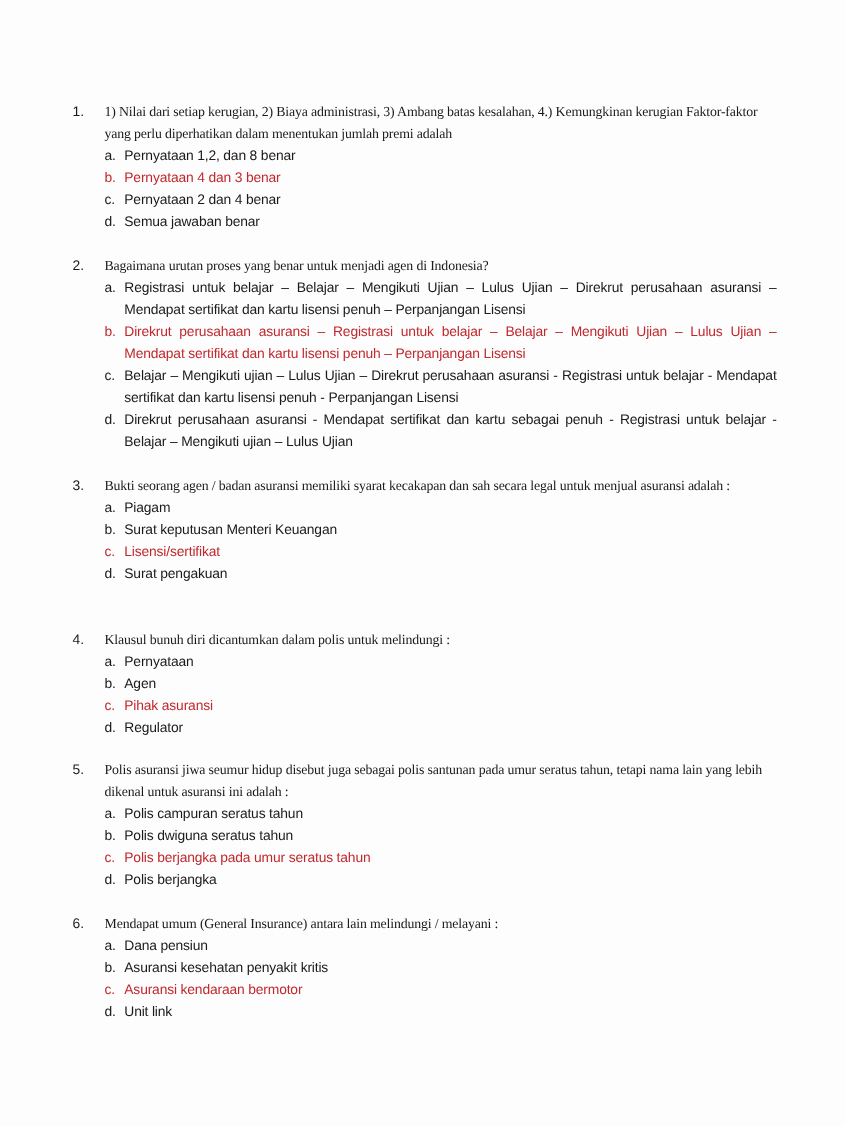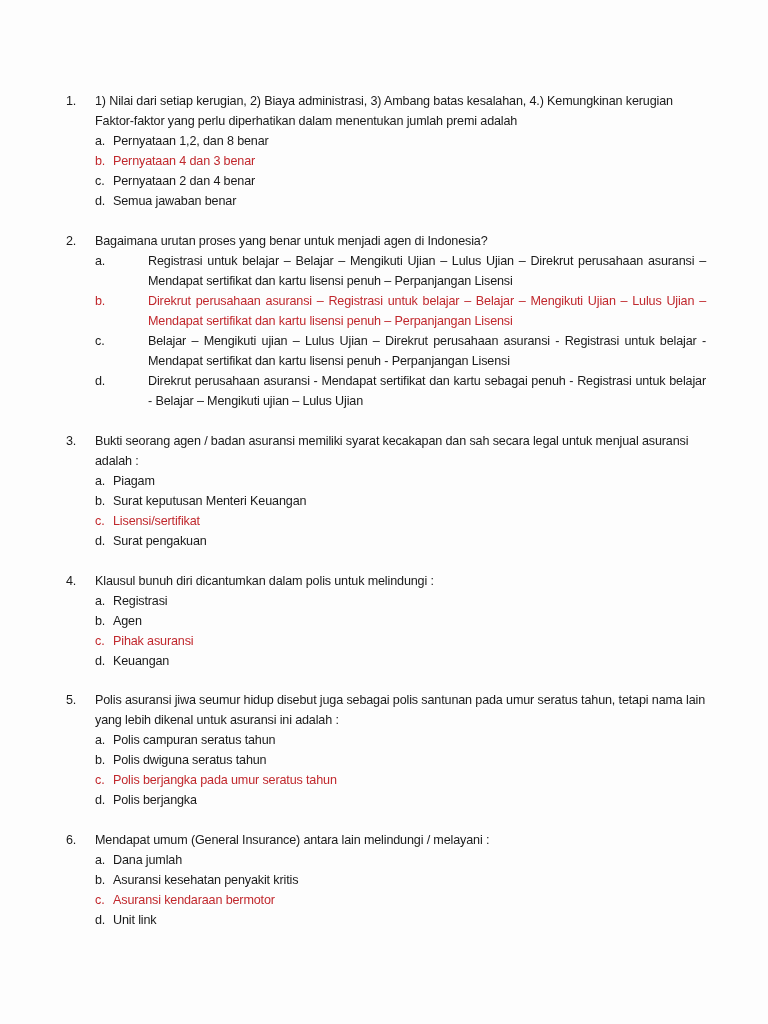--- a/index.html
+++ b/index.html
@@ -33,41 +33,41 @@
     }
     .q-head {
       display: flex;
     }
     .q-num {
       width: 29px;
       flex: 0 0 29px;
     }
     .q-text {
       flex: 1;
+      font-family: Liberation Serif, serif;
     }
     .options {
       margin: 0;
       padding: 0;
       list-style: none;
       margin-left: 29px;
     }
     .option {
       display: flex;
     }
     .opt-letter {
       width: 18px;
       flex: 0 0 18px;
     }
     .opt-text {
       flex: 1;
     }
     .justify .opt-text {
       text-align: justify;
       text-align-last: left;
-      margin-left: 35px;
     }
     .correct {
       color: #c0282d;
     }
   </style>
 </head>
 <body style="color: rgb(26, 26, 26);">
 
 <div class="page">
 
@@ -147,33 +147,33 @@
   </div>
 
   <div class="question" style="top:571px;">
     <div class="q-head">
       <span class="q-num">4.</span>
       <span class="q-text">Klausul bunuh diri dicantumkan dalam polis untuk melindungi :</span>
     </div>
     <ul class="options">
       <li class="option">
         <span class="opt-letter">a.</span>
-        <span class="opt-text">Registrasi</span>
+        <span class="opt-text">Pernyataan</span>
       </li>
       <li class="option">
         <span class="opt-letter">b.</span>
         <span class="opt-text">Agen</span>
       </li>
       <li class="option correct" style="color: rgb(192, 40, 45);">
         <span class="opt-letter">c.</span>
         <span class="opt-text">Pihak asuransi</span>
       </li>
       <li class="option">
         <span class="opt-letter">d.</span>
-        <span class="opt-text">Keuangan</span>
+        <span class="opt-text">Regulator</span>
       </li>
     </ul>
   </div>
 
   <div class="question" style="top:690px;">
     <div class="q-head">
       <span class="q-num">5.</span>
       <span class="q-text">Polis asuransi jiwa seumur hidup disebut juga sebagai polis santunan pada umur seratus tahun, tetapi nama lain yang lebih dikenal untuk asuransi ini adalah :</span>
     </div>
     <ul class="options">
@@ -197,21 +197,21 @@
   </div>
 
   <div class="question" style="top:830px;">
     <div class="q-head">
       <span class="q-num">6.</span>
       <span class="q-text">Mendapat umum (General Insurance) antara lain melindungi / melayani :</span>
     </div>
     <ul class="options">
       <li class="option">
         <span class="opt-letter">a.</span>
-        <span class="opt-text">Dana jumlah</span>
+        <span class="opt-text">Dana pensiun</span>
       </li>
       <li class="option">
         <span class="opt-letter">b.</span>
         <span class="opt-text">Asuransi kesehatan penyakit kritis</span>
       </li>
       <li class="option correct" style="color: rgb(192, 40, 45);">
         <span class="opt-letter">c.</span>
         <span class="opt-text">Asuransi kendaraan bermotor</span>
       </li>
       <li class="option">

